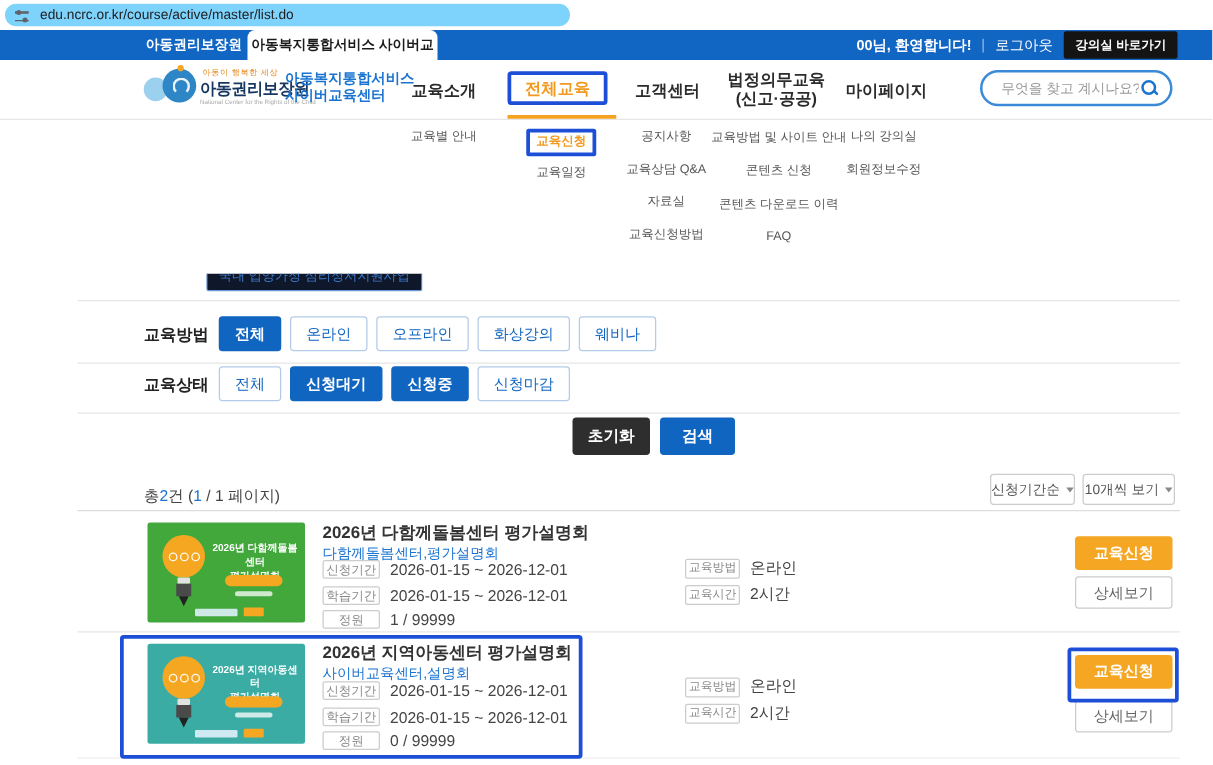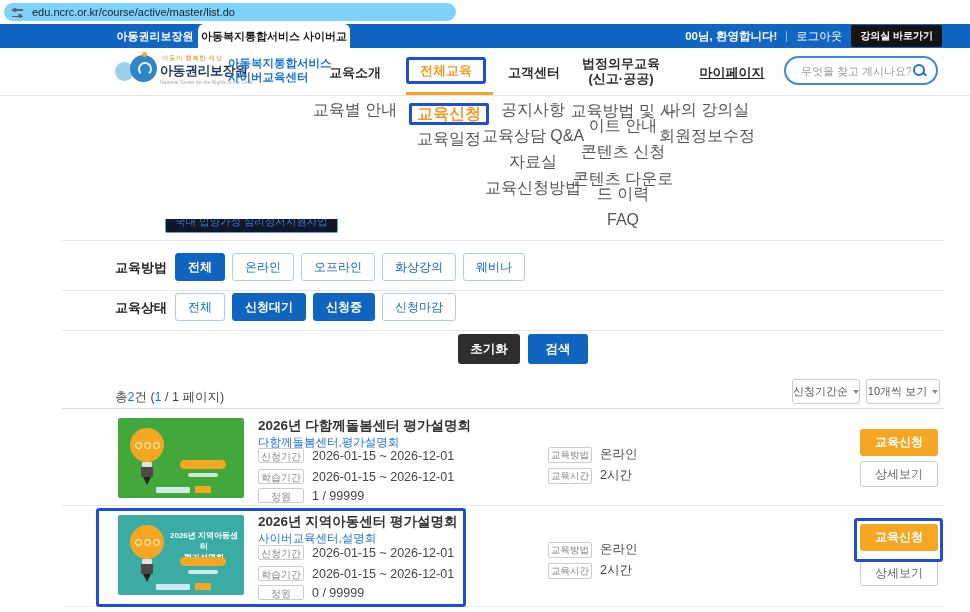--- a/index.html
+++ b/index.html
@@ -45,21 +45,21 @@
   .nav-active-box span{color:#f29a1f;font-size:13px;font-weight:bold;}
   .nav-underline{left:406px;top:44px;width:87px;height:3px;background:#f6a321;}
   .searchbox{left:784px;top:8px;width:154px;height:29px;border:2px solid #3b8ad8;border-radius:15px;
              box-sizing:border-box;display:flex;align-items:center;padding:0 10px 0 13px;}
   .searchbox input{border:none;outline:none;flex:1;font-size:11px;color:#444;font-family:inherit;background:transparent;min-width:0;}
   .searchbox input::placeholder{color:#999;}
   .mag{width:13px;height:13px;position:relative;cursor:pointer;flex-shrink:0;}
   .mag::before{content:'';position:absolute;left:0;top:0;width:8px;height:8px;border:2px solid #1a73d1;border-radius:50%;}
   .mag::after{content:'';position:absolute;left:9px;top:9px;width:5px;height:2px;background:#1a73d1;transform:rotate(45deg);border-radius:1px;}
   
-  .mm-col{top:103px;text-align:center;font-size:16px;color:#555;}
+  .mm-col{top:103px;text-align:center;font-size:10px;color:#555;}
   .mm-item{margin-bottom:12px;line-height:14px;cursor:pointer;}
   .mm-active{display:inline-block;border:3px solid #1d4ed8;border-radius:2px;padding:1px 5px;
              color:#f29a1f;font-weight:bold;background:#fff;}
   .wrap-tight{word-break:break-all;line-height:15px;}
   
   .kw-strip{left:165px;top:219px;height:17px;overflow:hidden;display:flex;gap:9px;}
   .kw-btn{margin-top:-10px;height:24px;line-height:22px;border:1px solid #6b97d8;border-radius:2px;
           color:#3a78c9;font-size:10.5px;padding:0 9px;background:#0f172a;box-sizing:border-box;cursor:pointer;}
   
   .divider{left:62px;width:882px;height:1px;background:#e6e6e6;}
@@ -147,21 +147,21 @@
   <div class="abs nav-item" style="left:329px;width:52px;">교육소개</div>
   <div class="abs nav-active-box">
     <span>전체교육</span>
   </div>
   <div class="abs nav-underline"></div>
   <div class="abs nav-item" style="left:508px;width:52px;">고객센터</div>
   <div class="abs nav-item nav-item-2line" style="left:581px;width:80px;">
     <span>법정의무교육</span><br>
     <span>(신고·공공)</span>
   </div>
-  <div class="abs nav-item" style="left:699px;width:66px;text-decoration:underline;">마이페이지</div>
+  <div class="abs nav-item" style="left:676px;width:66px;">마이페이지</div>
   <div class="abs searchbox">
     <input type="text" placeholder="무엇을 찾고 계시나요?" style="">
     <span class="mag"></span>
   </div>
 </div>
 
 <div class="abs mm-col" style="left:295px;width:120px;">
   <div class="mm-item">교육별 안내</div>
 </div>
 <div class="abs mm-col" style="left:389px;width:120px;">
@@ -229,20 +229,23 @@
 
 <div class="abs thumb" style="top:418px;background:#43a83c;">
   <span class="abs bulb">
       <i></i>
       <i></i>
       <i></i>
     </span>
   <span class="abs bulb-base"></span>
   <span class="abs pencil"></span>
   <span class="abs pencil-tip"></span>
+  <span class="abs thumb-title">
+    <span>2026년 다함께돌봄센터</span><br><span>평가설명회</span>
+  </span>
   <span class="abs thumb-badge"></span>
   <span class="abs thumb-time"></span>
   <span class="abs thumb-logos">
       <span class="lg1"></span>
       <span class="lg2"></span>
     </span>
 </div>
 <div class="abs c-title" style="top:417px;">2026년 다함께돌봄센터 평가설명회</div>
 <div class="abs c-tags" style="top:435px;">다함께돌봄센터,평가설명회</div>
 <div class="abs c-row" style="top:448px;">

